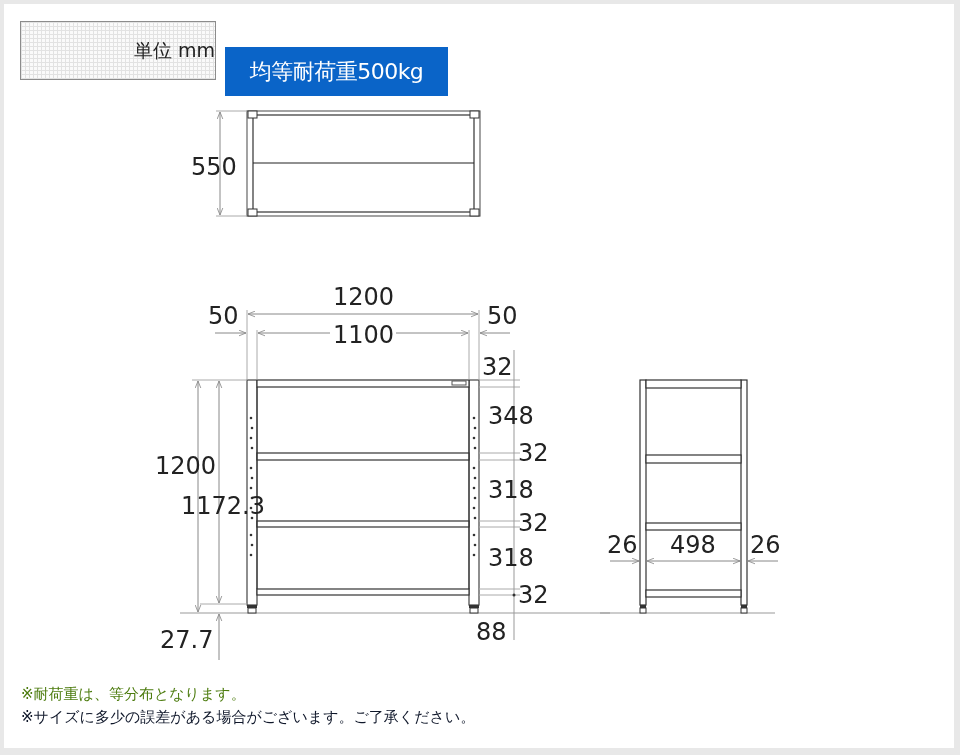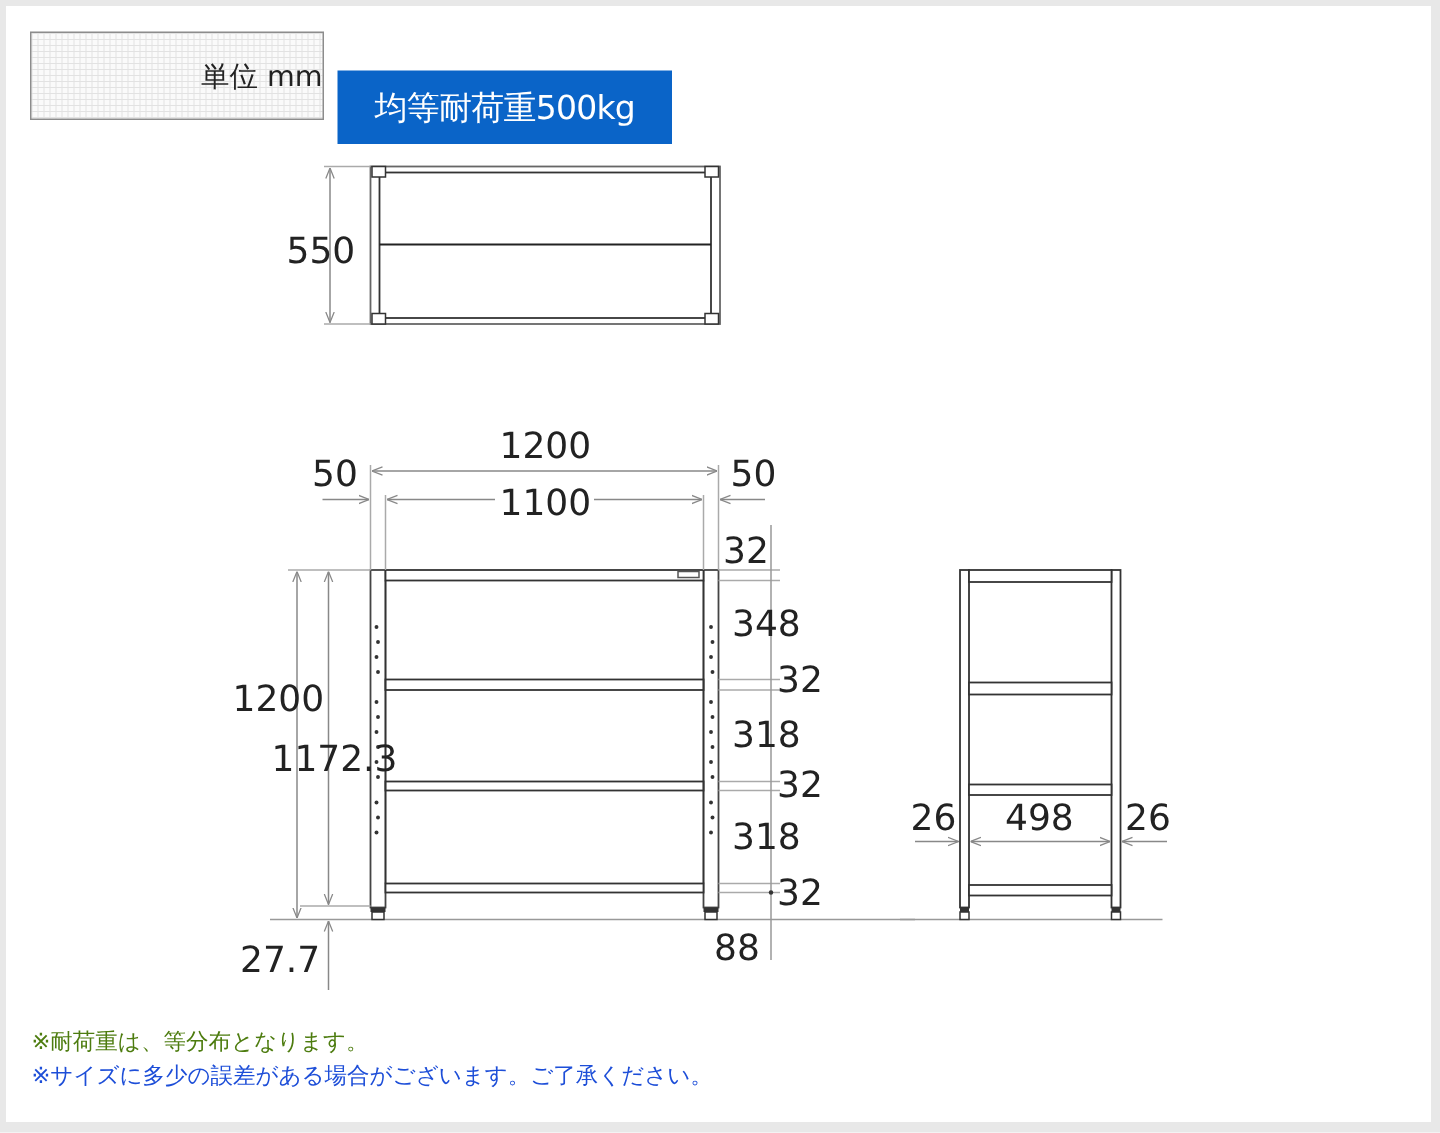--- a/index.html
+++ b/index.html
@@ -26,21 +26,21 @@
   .load-badge {
     position: absolute; left: 225px; top: 21px; width: 223px; height: 49px;
     background: #0a64c8; color: #fff;
     display: flex; align-items: center; justify-content: center;
     font-size: 22px; letter-spacing: -0.5px; margin-top: 26px;
   }
   svg.drawing { position: absolute; left: 0; top: 0; }
   .dim { font-family: "DejaVu Sans", "Liberation Sans", sans-serif; font-size: 24px; fill: #222; }
   .notes { position: absolute; left: 21px; top: 683px; font-size: 15px; line-height: 23px; }
   .note-blue { color: #4d7c0f; }
-  .note-black { color: #1d4ed8; text-align: center; }
+  .note-black { color: #0f172a; text-align: center; }
 </style>
 </head>
 <body>
 
 <div class="panel"></div>
 
 <div class="unit-badge">
   <span>単位 mm</span>
 </div>
 <div class="load-badge">

